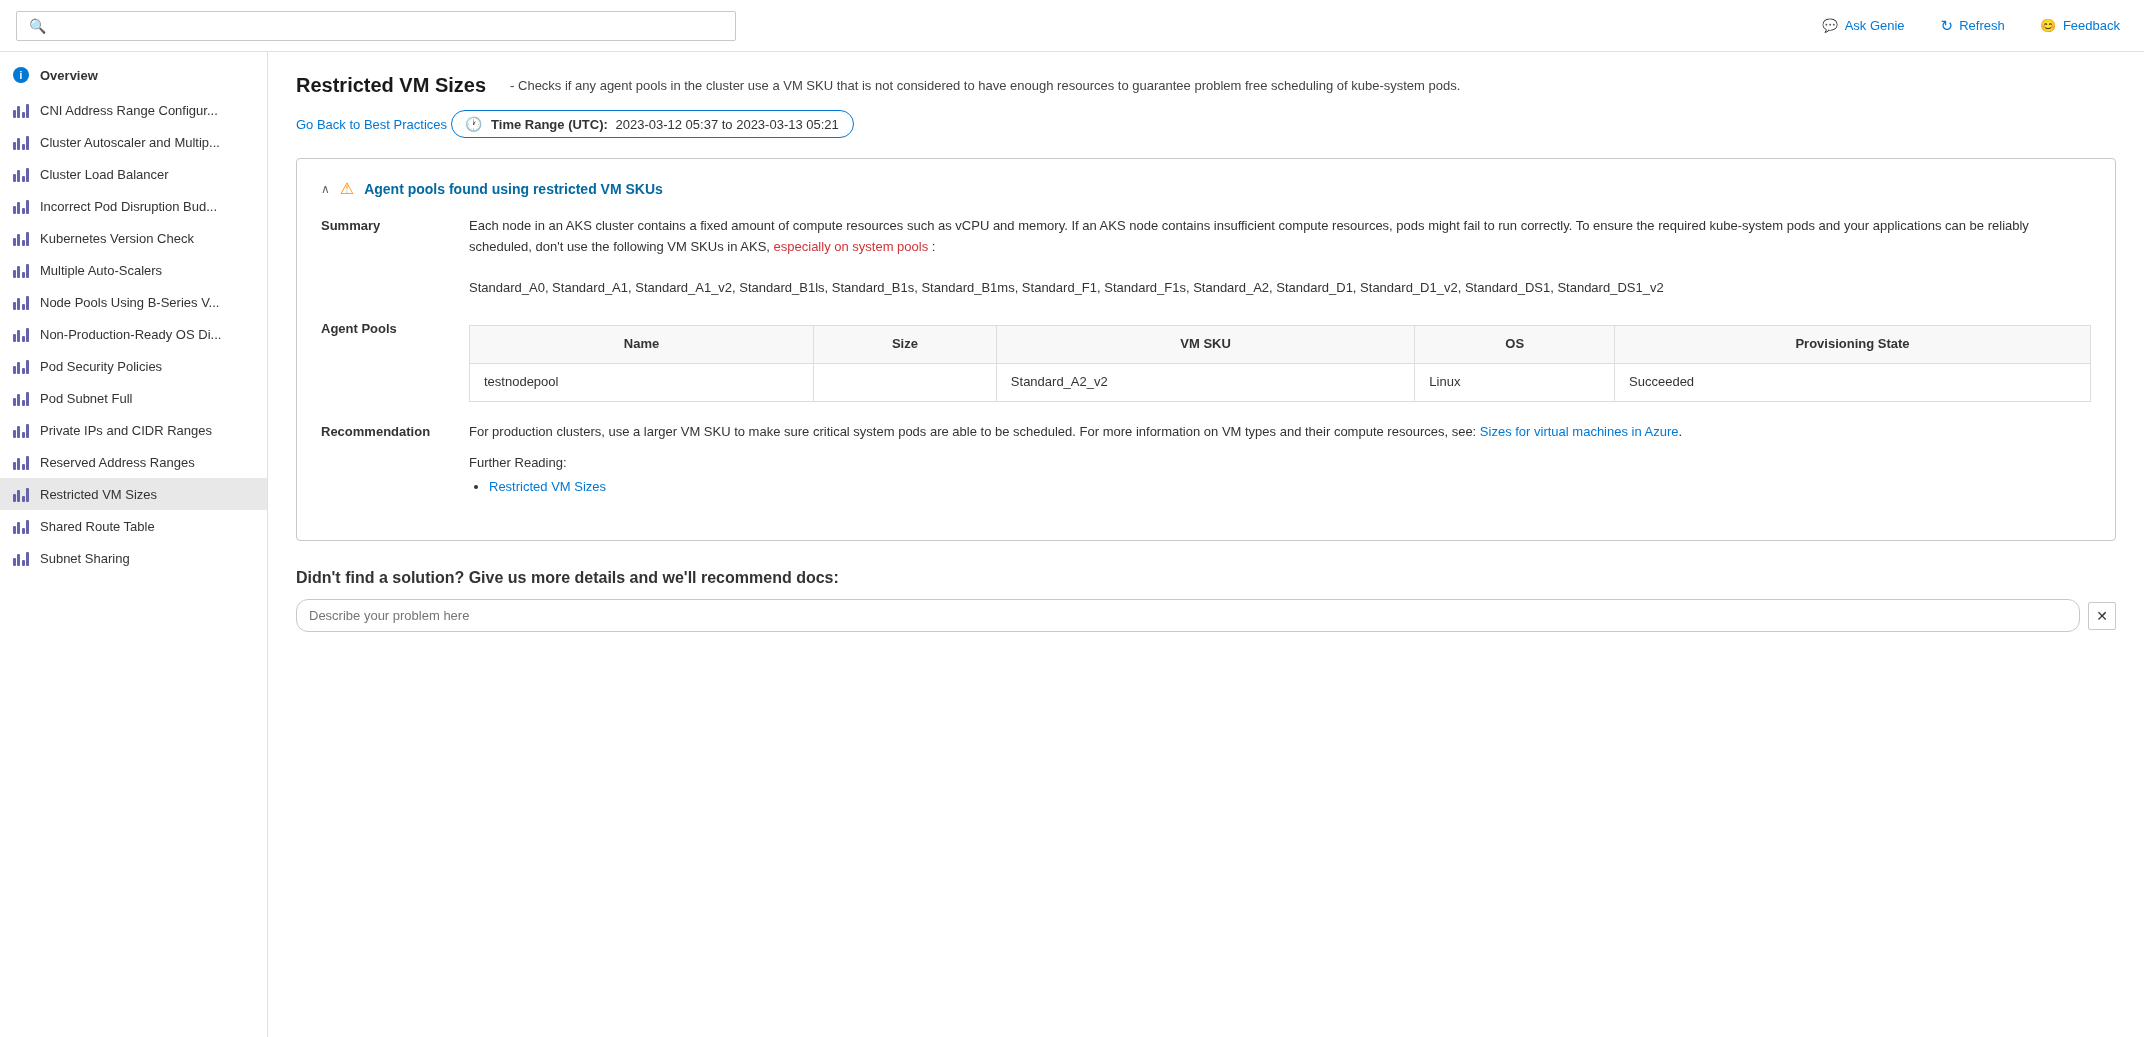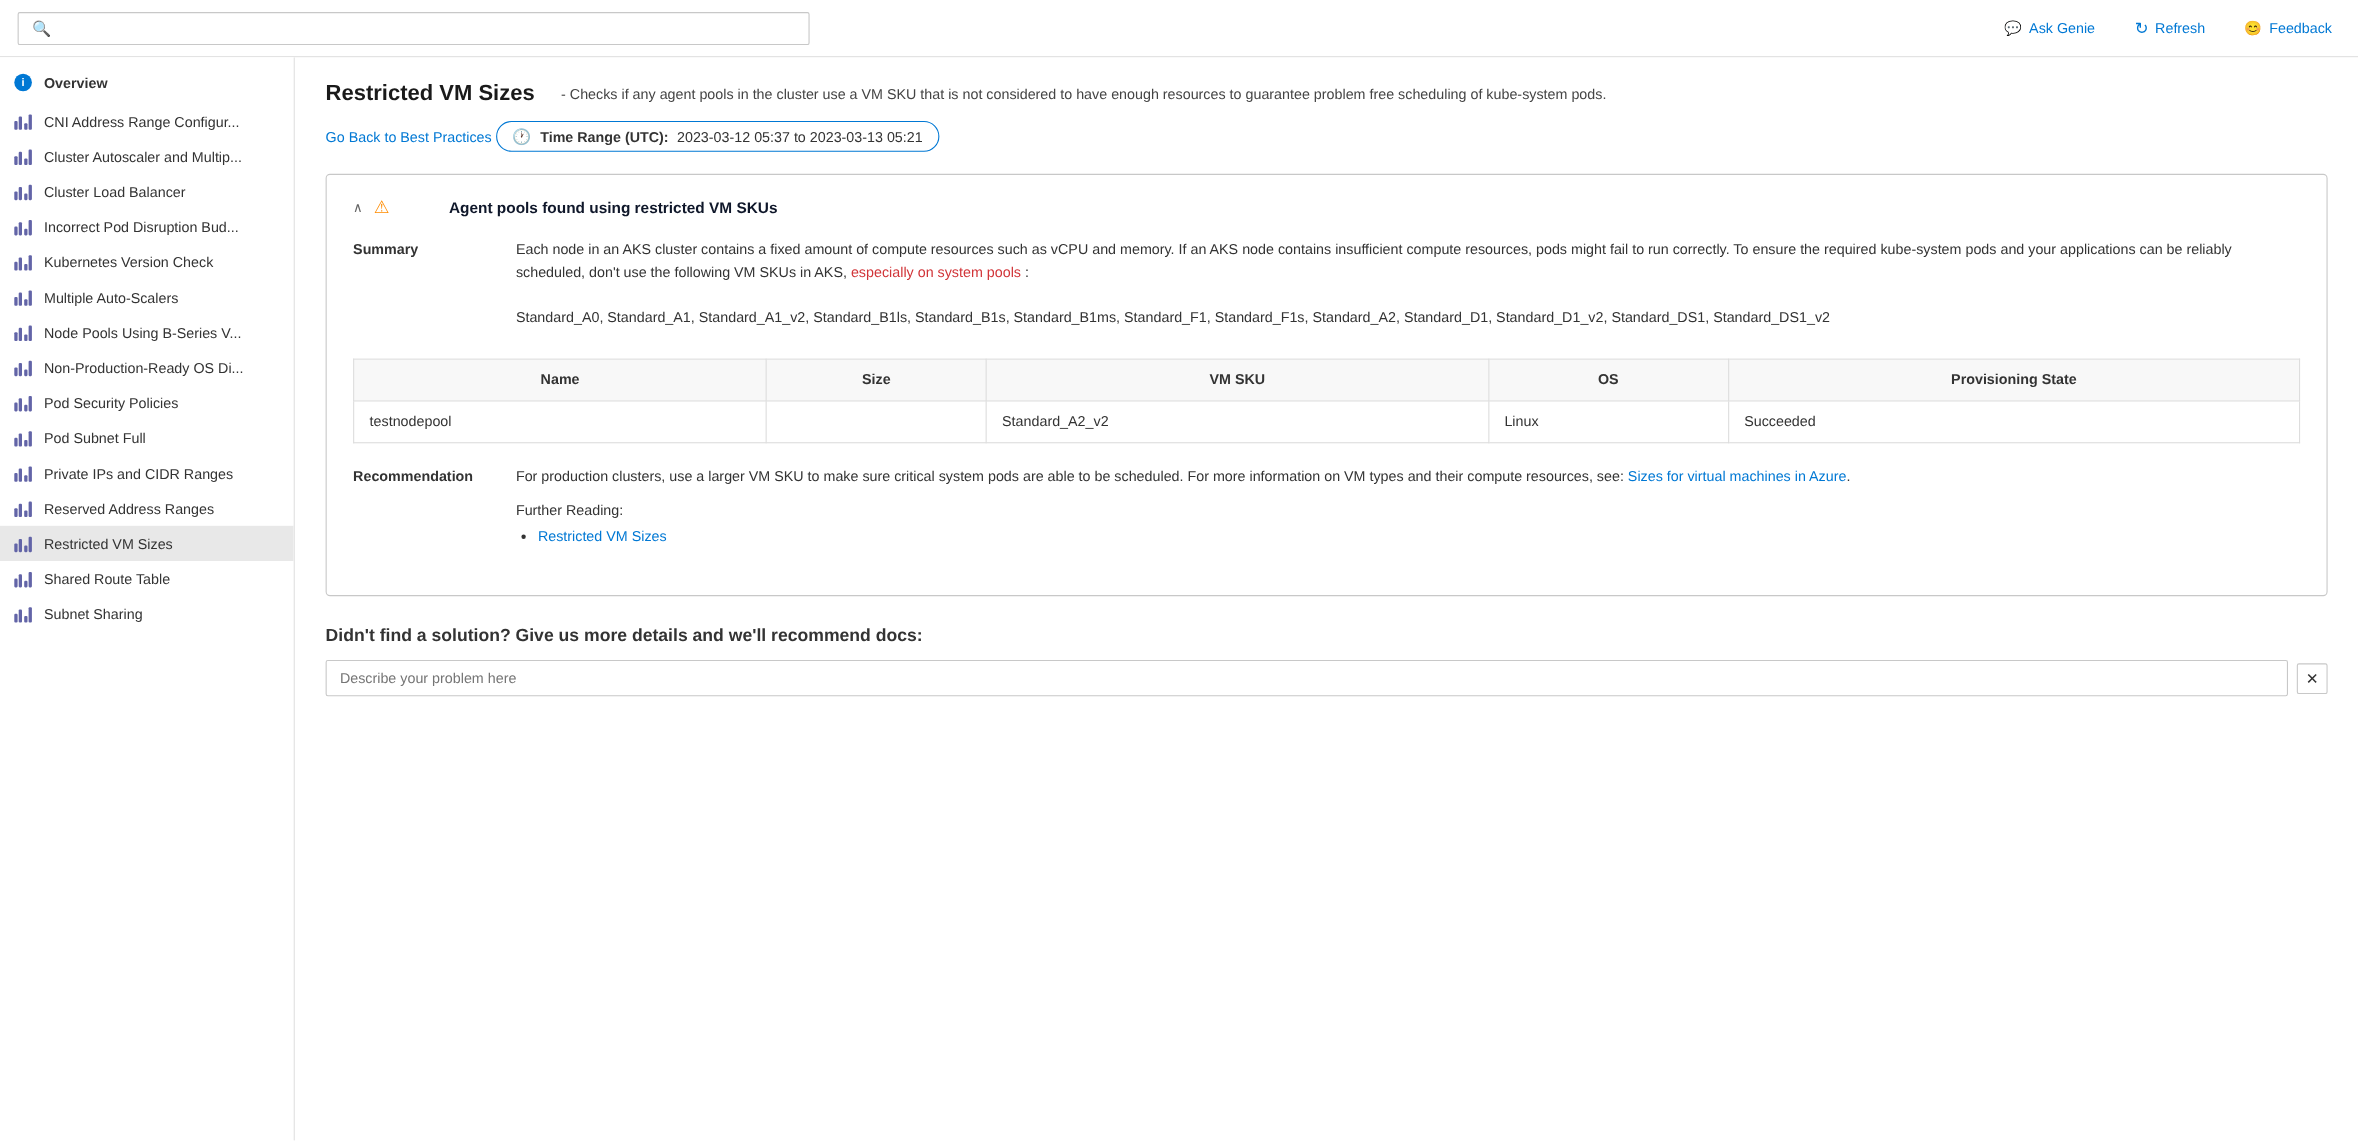--- a/index.html
+++ b/index.html
@@ -69,21 +69,21 @@
     .time-range-badge .clock-icon { color: #0078d4; font-size: 14px; }
 
     
     .section-card {
       border: 1px solid #c8c8c8; border-radius: 4px; padding: 20px 24px;
       margin-bottom: 28px; background: #fff;
     }
     .section-header {
       display: flex; align-items: center; gap: 10px; margin-bottom: 18px; cursor: pointer;
     }
-    .section-header-title { font-size: 14px; font-weight: 600; color: #0f172a; margin-left: 44px; }
+    .section-header-title { font-size: 14px; font-weight: 600; color: #0369a1; }
     .warn-icon { color: #ff8c00; font-size: 16px; }
     .collapse-icon { color: #666; font-size: 12px; }
 
     
     .content-row { display: flex; gap: 28px; margin-bottom: 20px; }
     .row-label { font-weight: 700; font-size: 13px; min-width: 120px; padding-top: 2px; }
     .row-body { flex: 1; font-size: 13px; line-height: 1.6; color: #333; }
     .highlight-red { color: #d13438; font-weight: 500; }
 
     
@@ -103,21 +103,21 @@
     
     .further-reading { margin-top: 10px; }
     .further-reading ul { margin-left: 20px; margin-top: 4px; }
     .further-reading li { margin: 2px 0; }
 
     
     .bottom-section { margin-top: 8px; }
     .bottom-section h3 { font-size: 16px; font-weight: 600; margin-bottom: 12px; }
     .problem-input-row { display: flex; align-items: center; gap: 8px; }
     .problem-input {
-      flex: 1; border: 1px solid #c8c8c8; border-radius: 2px; padding: 8px 12px;
+      flex: 1; border: 1px solid #c8c8c8; border-radius: 12px; padding: 8px 12px;
       font-size: 13px; color: #666; outline: none;
     }
     .close-btn {
       width: 28px; height: 28px; border: 1px solid #c8c8c8; background: #fff;
       cursor: pointer; display: flex; align-items: center; justify-content: center;
       font-size: 14px; color: #333; border-radius: 2px;
     }
 
     
     ::-webkit-scrollbar { width: 6px; }
@@ -329,20 +329,21 @@
         <div class="row-body">
           <span>Each node in an AKS cluster contains a fixed amount of compute resources such as vCPU and memory. If an AKS node contains insufficient compute resources, pods might fail to run correctly. To ensure the required kube-system pods and your applications can be reliably scheduled, don't use the following VM SKUs in AKS,</span>
           <span class="highlight-red">especially on system pools</span>
           <span>:</span>
           <br><br>
           <span>Standard_A0, Standard_A1, Standard_A1_v2, Standard_B1ls, Standard_B1s, Standard_B1ms, Standard_F1, Standard_F1s, Standard_A2, Standard_D1, Standard_D1_v2, Standard_DS1, Standard_DS1_v2</span>
         </div>
       </div>
 
       <div class="content-row">
+        <div class="row-label">Agent Pools</div>
         <div class="row-body">
           <table class="data-table">
             <thead>
               <tr>
                 <th>Name</th>
                 <th>Size</th>
                 <th>VM SKU</th>
                 <th>OS</th>
                 <th>Provisioning State</th>
               </tr>

